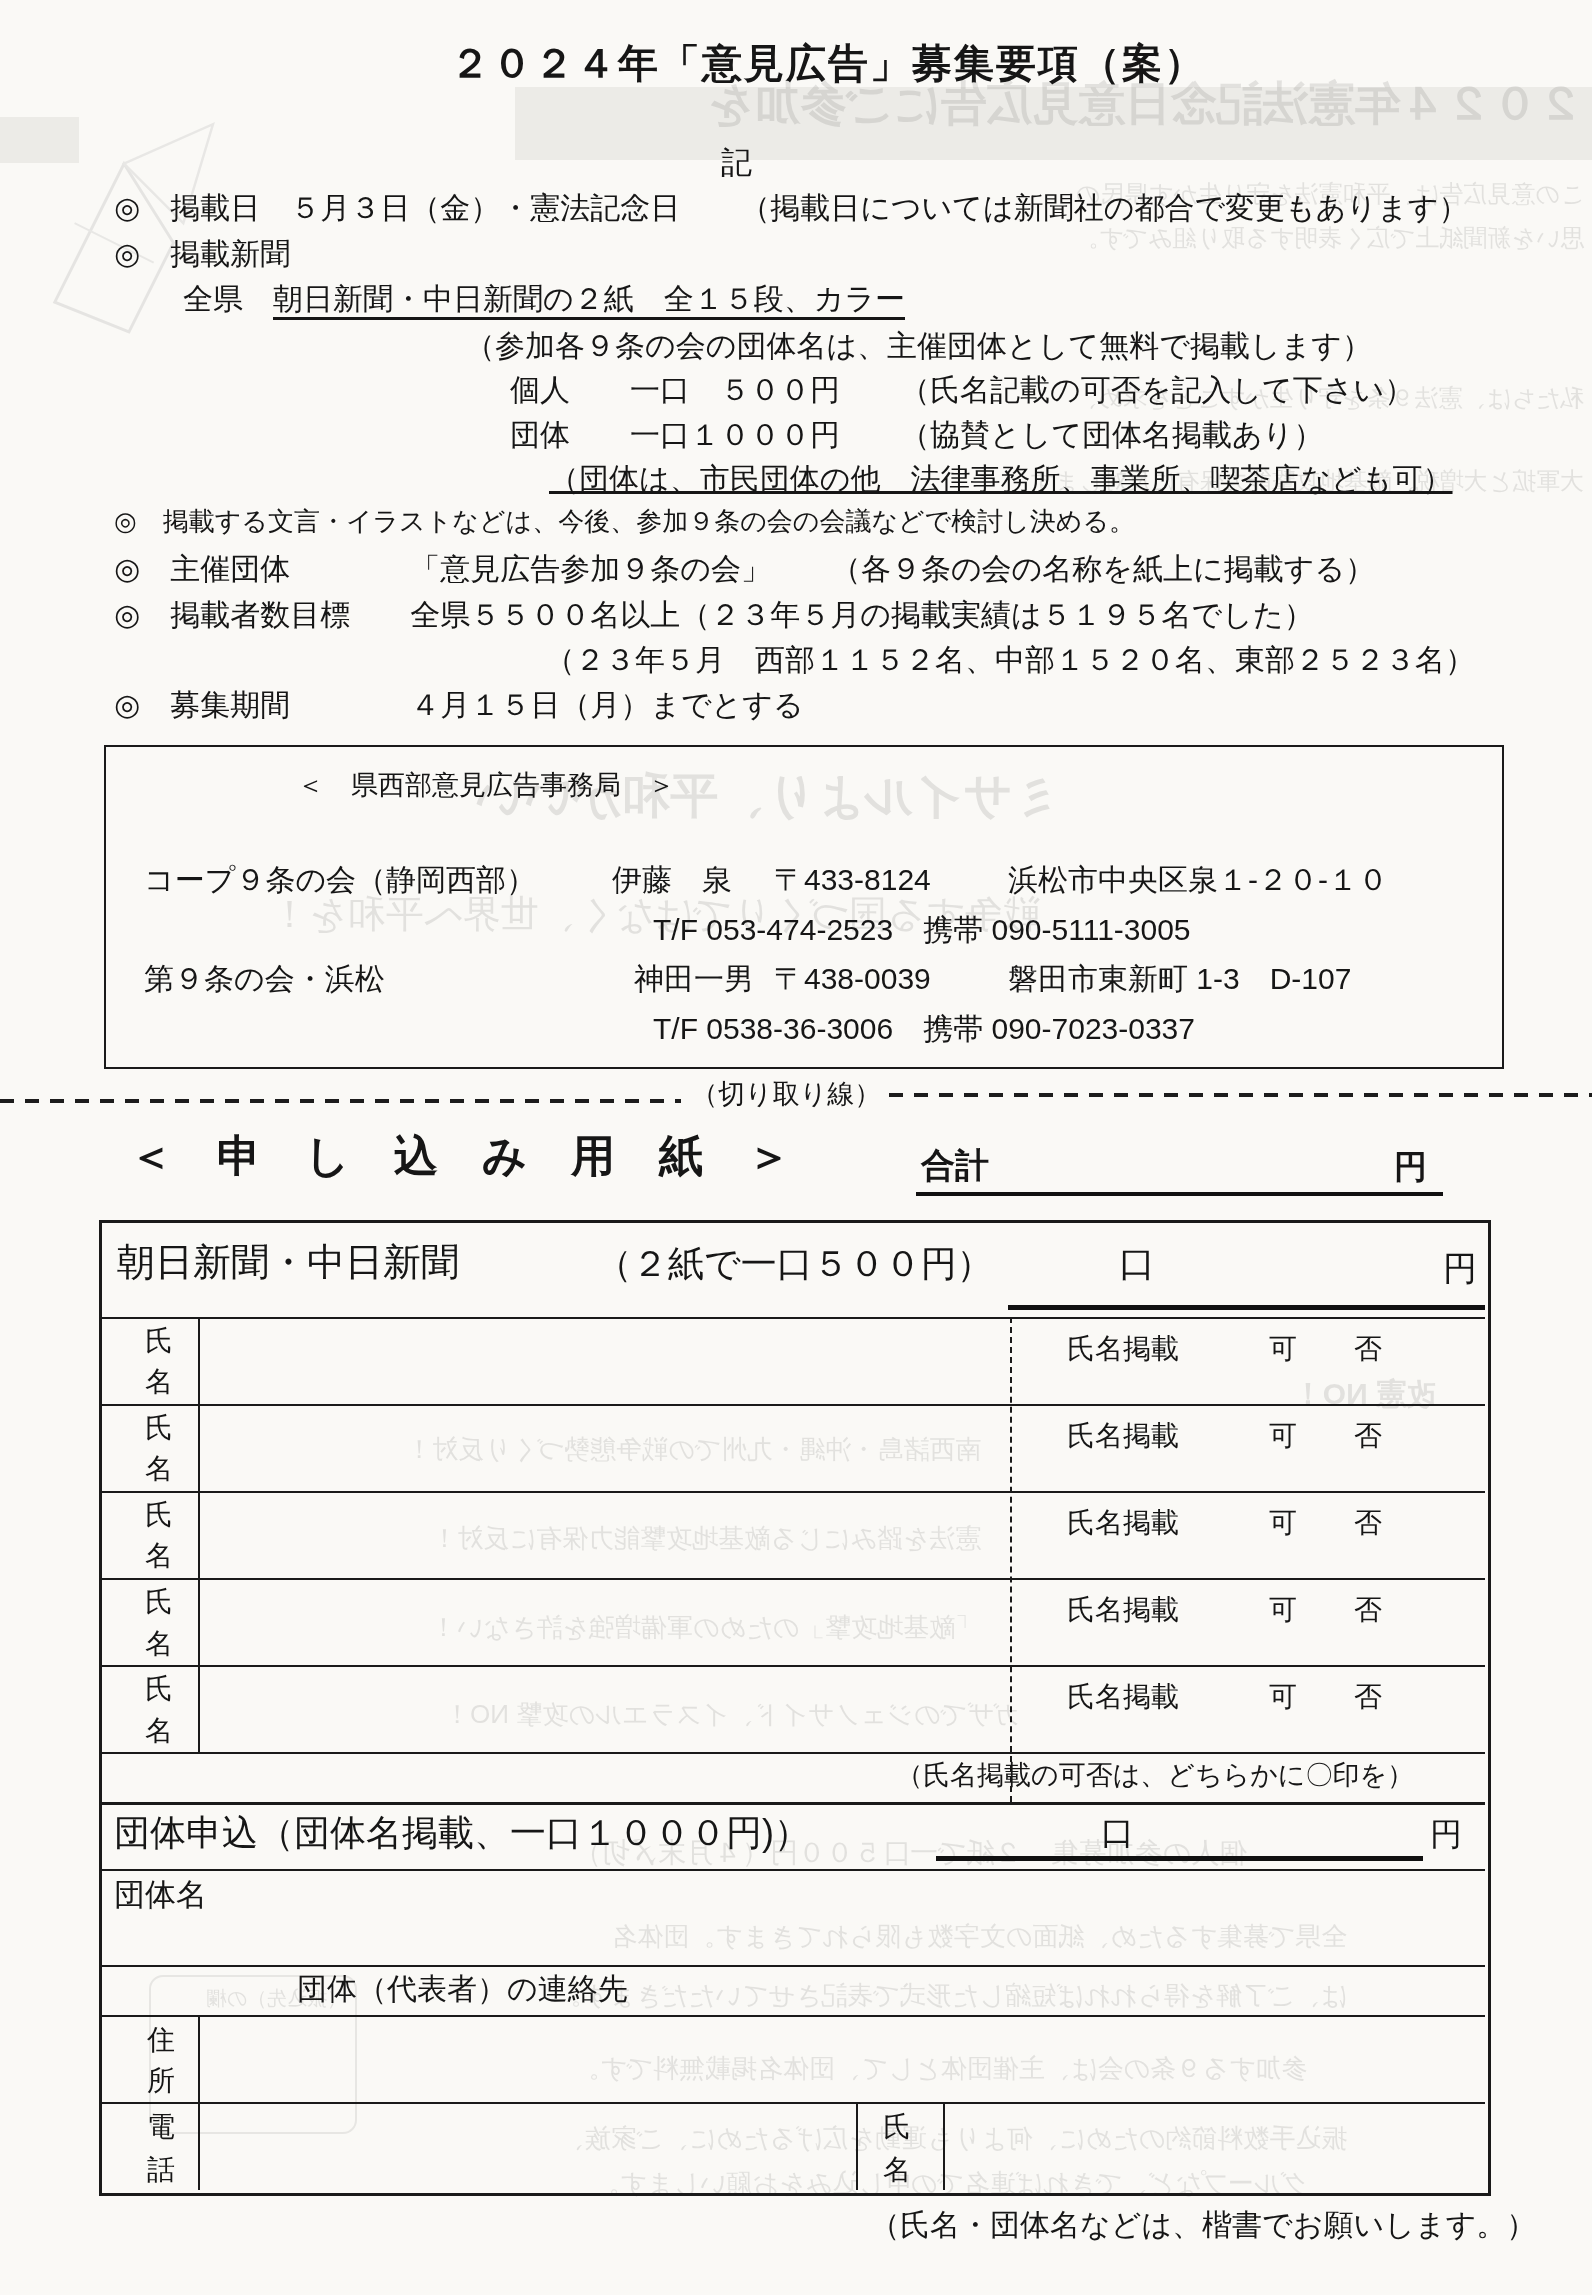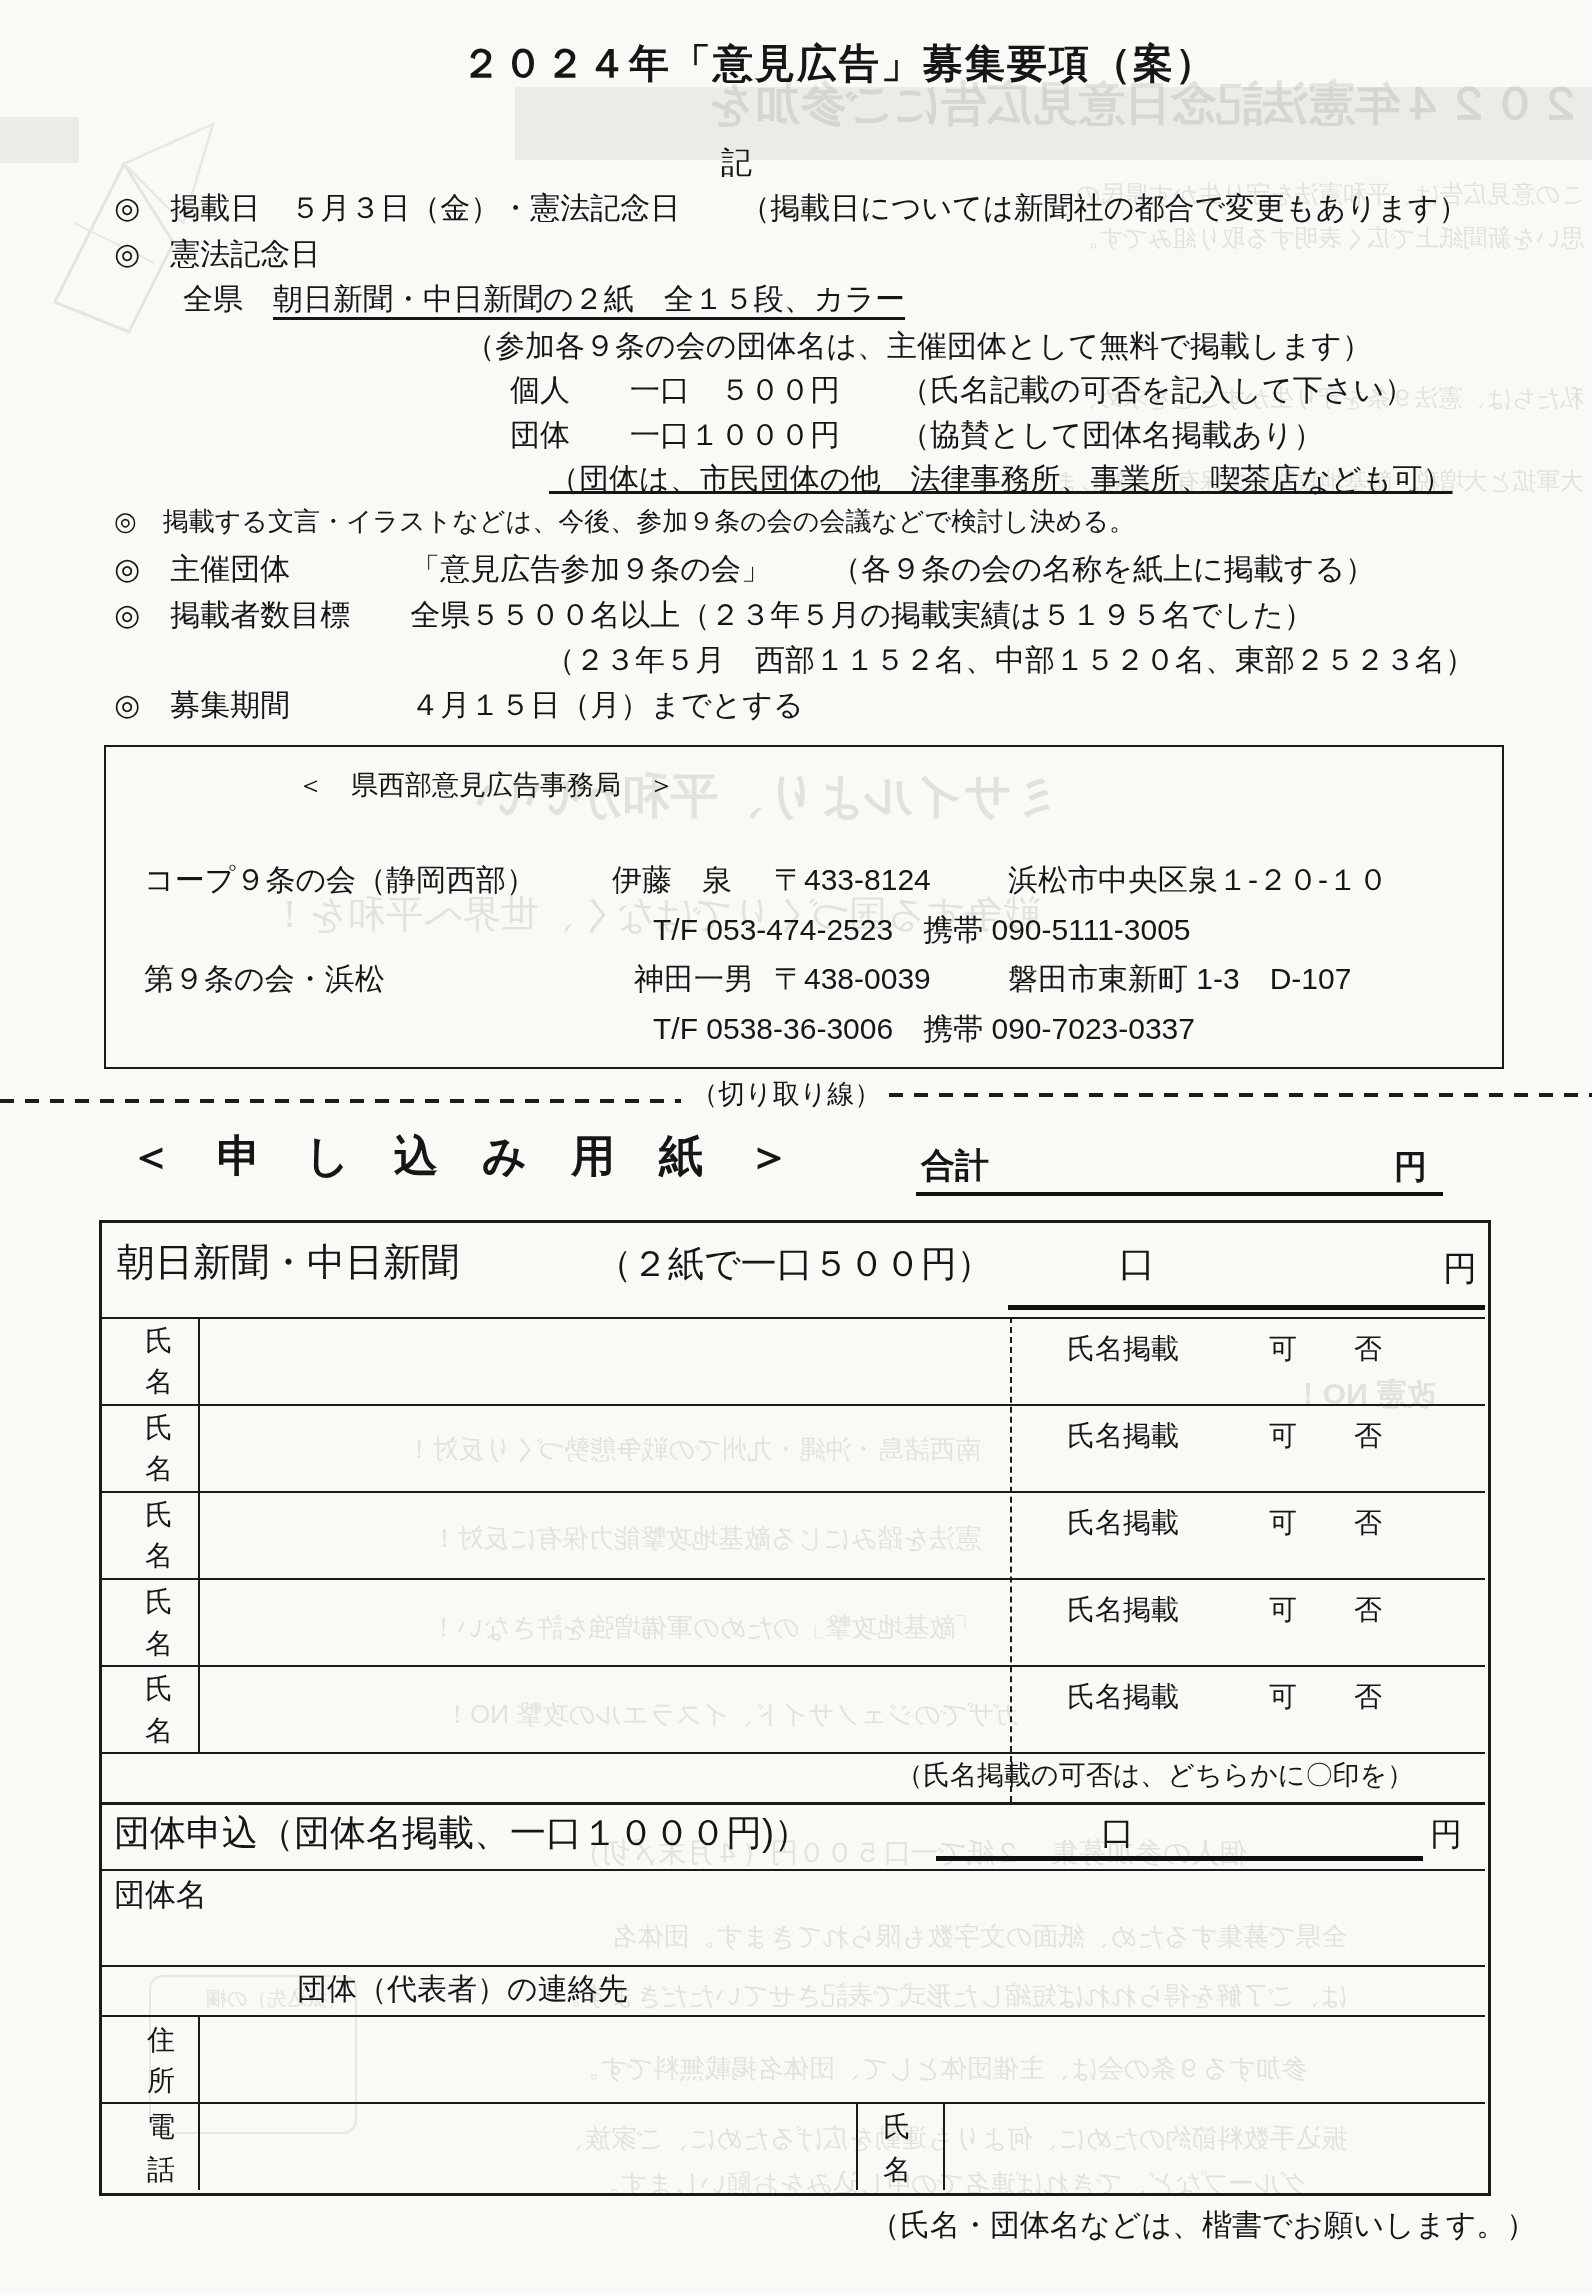--- a/index.html
+++ b/index.html
@@ -44,26 +44,26 @@
   <div class="mirror" style="left:307px;top:2121px;width:1040px;font-size:26px;">振込手数料節約のために、何よりも運動を広げるために、ご家族、</div>
   <div class="mirror" style="left:307px;top:2166px;width:1000px;font-size:26px;">グループなど、できれば連名での申し込みをお願いします。</div>
   <div class="mirror" style="left:149px;top:1975px;width:188px;height:139px;border:2px solid #777;border-radius:14px;font-size:20px;padding:8px;">（振込先）の欄</div>
 
   <svg class="abs" style="left:35px;top:104px;opacity:0.18;" width="267" height="248" viewBox="0 0 270 250">
     <path d="M20 200 L90 60 L140 140 L95 230 Z" fill="none" stroke="#8a8a8a" stroke-width="3"></path>
     <path d="M90 60 L180 20 L150 120 Z" fill="none" stroke="#9a9a9a" stroke-width="2.5"></path>
     <path d="M40 120 L120 160" stroke="#9a9a9a" stroke-width="2"></path>
   </svg>
 
-  <div class="abs jp" style="left:450px;top:40px;font-size:40px;font-weight:bold;letter-spacing:2px;margin-left:11px;">２０２４年「意見広告」募集要項（案）</div>
+  <div class="abs jp" style="left:450px;top:40px;font-size:40px;font-weight:bold;letter-spacing:2px;">２０２４年「意見広告」募集要項（案）</div>
 
   <div class="abs jp" style="left:721px;top:145px;font-size:31px;">記</div>
 
   <div class="abs jp" style="left:114px;top:191px;font-size:30px;">◎　掲載日　５月３日（金）・憲法記念日　　（掲載日については新聞社の都合で変更もあります）</div>
-  <div class="abs jp" style="left:114px;top:237px;font-size:30px;">◎　憲法記念日</div>
+  <div class="abs jp" style="left:114px;top:237px;font-size:30px;">◎　掲載新聞</div>
   <div class="abs jp" style="left:183px;top:282px;font-size:30px;"><span>全県　</span><span class="u">朝日新聞・中日新聞の２紙　全１５段、カラー</span></div>
   <div class="abs jp" style="left:465px;top:329px;font-size:30px;">（参加各９条の会の団体名は、主催団体として無料で掲載します）</div>
   <div class="abs jp" style="left:510px;top:373px;font-size:30px;">個人　　一口　５００円　　（氏名記載の可否を記入して下さい）</div>
   <div class="abs jp" style="left:510px;top:418px;font-size:30px;">団体　　一口１０００円　　（協賛として団体名掲載あり）</div>
   <div class="abs jp" style="left:549px;top:462px;font-size:30px;text-decoration:underline;">（団体は、市民団体の他　法律事務所、事業所、喫茶店なども可）</div>
   <div class="abs jp" style="left:114px;top:507px;font-size:26px;">◎　掲載する文言・イラストなどは、今後、参加９条の会の会議などで検討し決める。</div>
   <div class="abs jp" style="left:114px;top:552px;font-size:30px;">◎　主催団体　　　　「意見広告参加９条の会」　　（各９条の会の名称を紙上に掲載する）</div>
   <div class="abs jp" style="left:114px;top:598px;font-size:30px;">◎　掲載者数目標　　全県５５００名以上（２３年５月の掲載実績は５１９５名でした）</div>
   <div class="abs jp" style="left:545px;top:643px;font-size:30px;">（２３年５月　西部１１５２名、中部１５２０名、東部２５２３名）</div>
   <div class="abs jp" style="left:114px;top:688px;font-size:30px;">◎　募集期間　　　　４月１５日（月）までとする</div>

